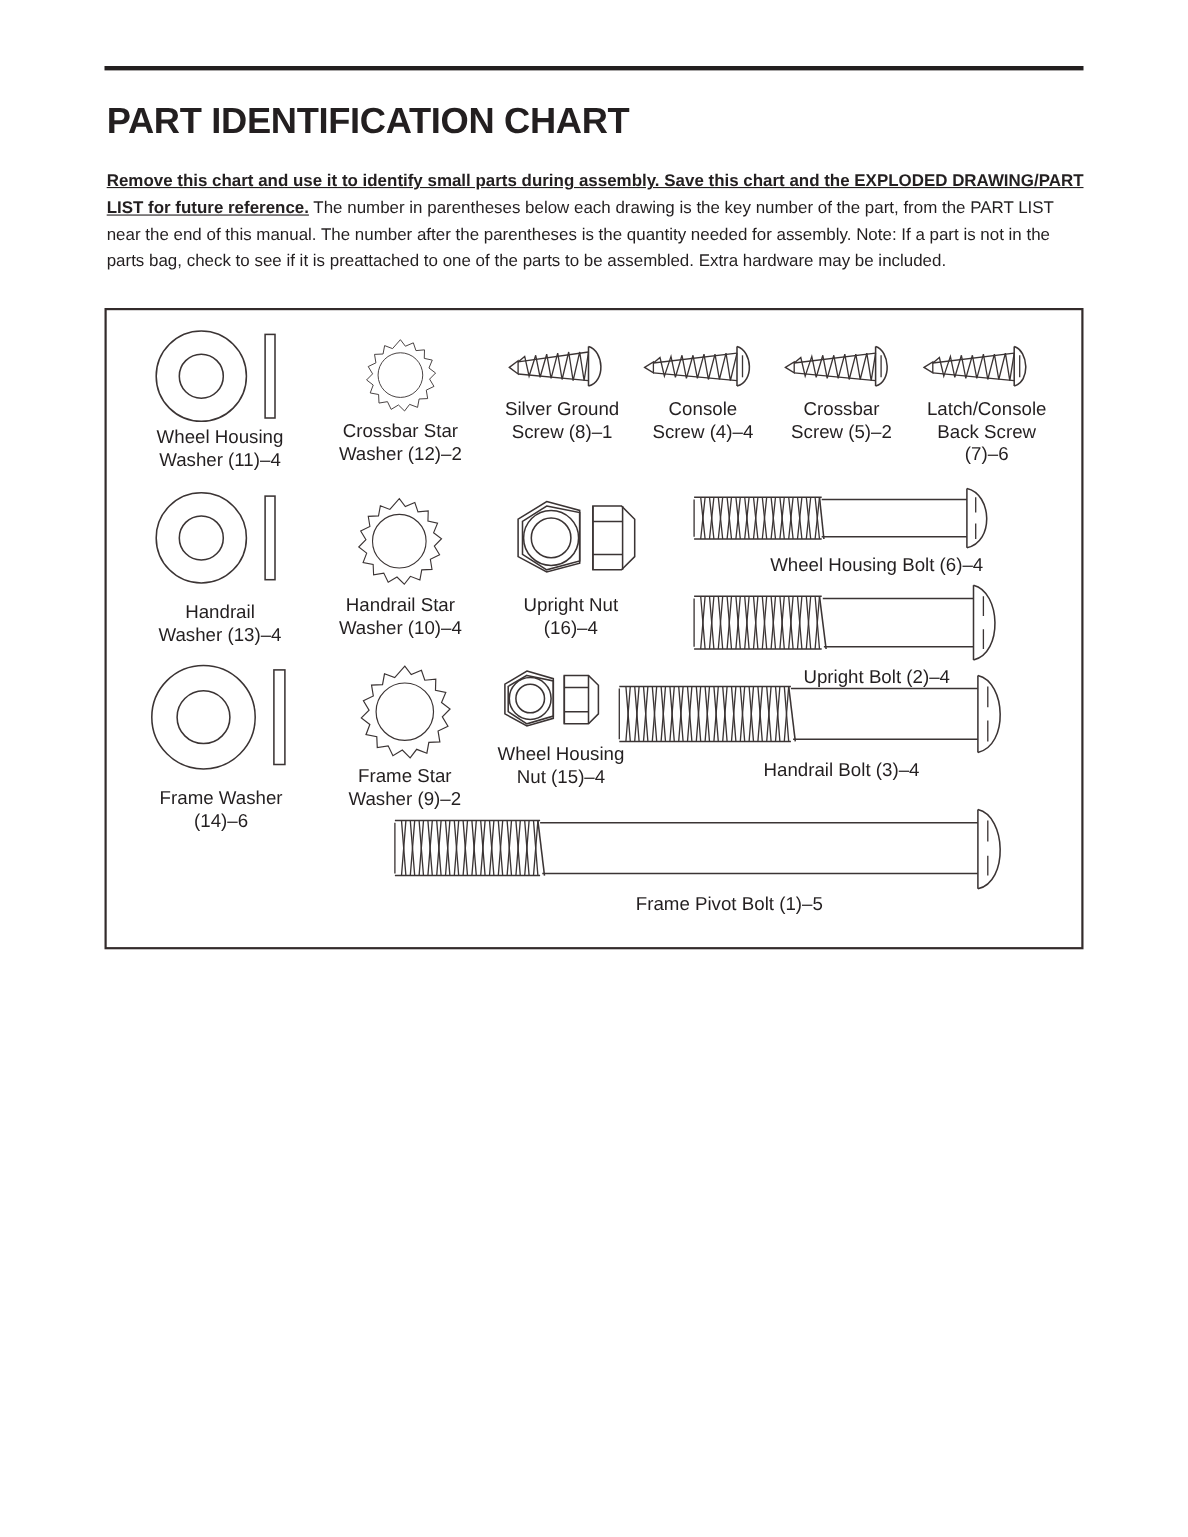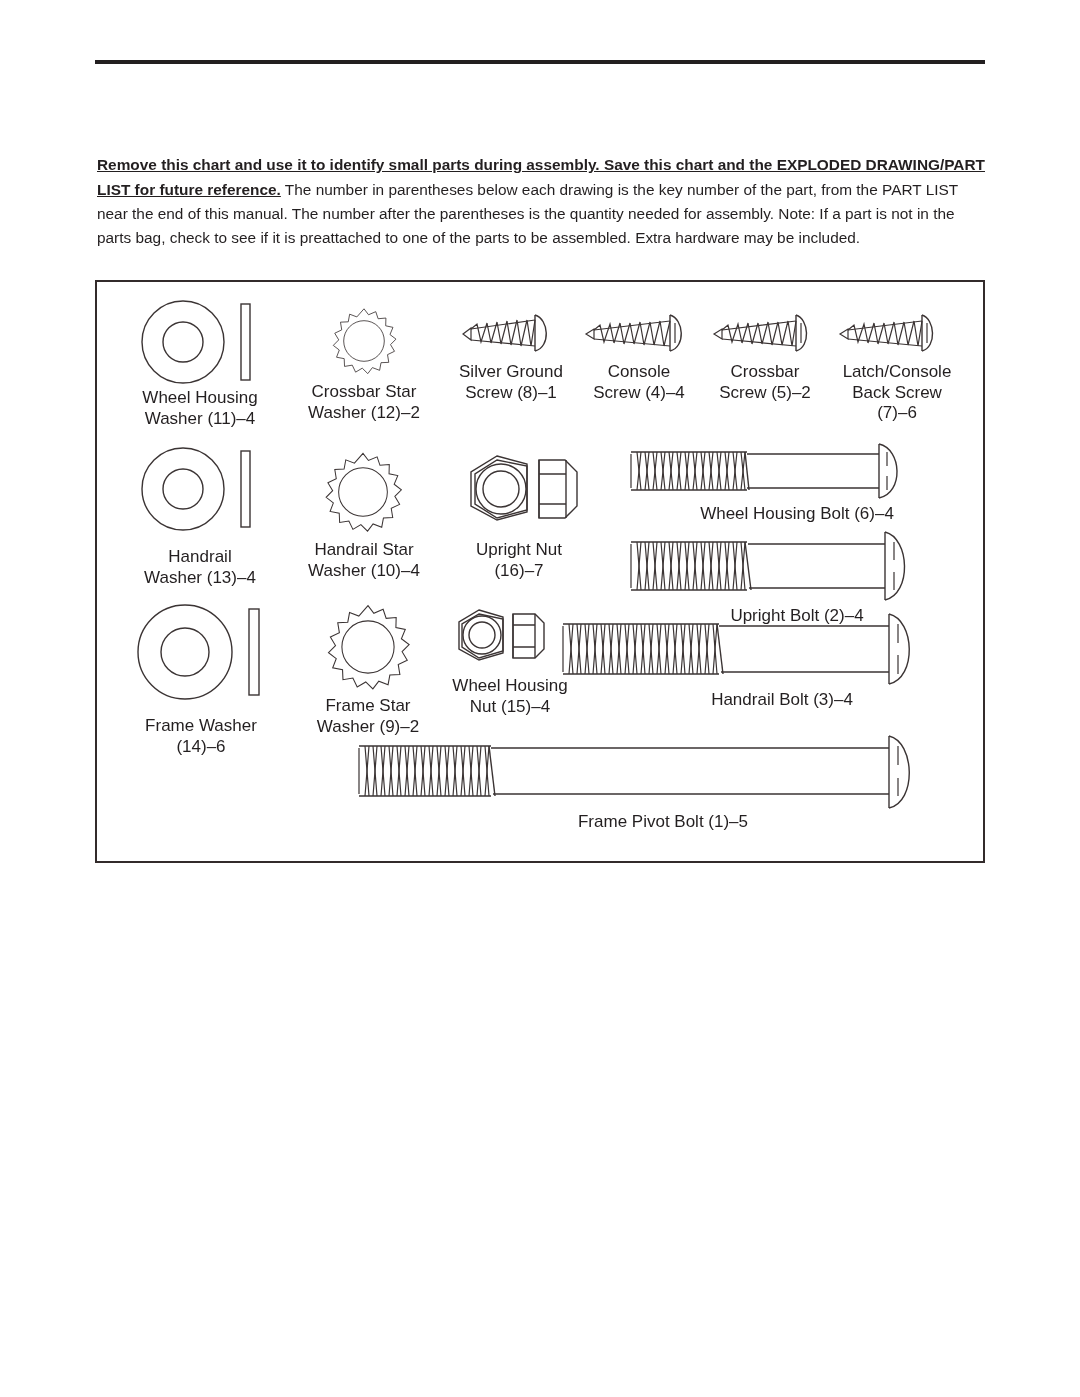--- a/index.html
+++ b/index.html
@@ -82,20 +82,21 @@
   svg { display: block; overflow: visible; }
   .ln { fill: none; stroke: #3b3434; stroke-width: 1.4; }
   .ln-thin { fill: none; stroke: #3b3434; stroke-width: 1.2; }
 </style>
 </head>
 <body>
 
 <div class="page">
 
   <div class="title-rule"></div>
+  <h1 class="page-title">PART IDENTIFICATION CHART</h1>
 
   <p class="intro"><b>Remove this chart and use it to identify small parts during assembly. Save this chart and the EXPLODED DRAWING/PART LIST for future reference.</b><span> The number in parentheses below each drawing is the key number of the part, from the PART LIST near the end of this manual. The number after the parentheses is the quantity needed for assembly. Note: If a part is not in the parts bag, check to see if it is preattached to one of the parts to be assembled. Extra hardware may be included.</span></p>
 
   <div class="chart-box">
 
     <div class="part" style="left:18px; top:18px; width:170px;">
       <div class="art" style="left:18px; top:0;">
         <svg width="132" height="84" viewBox="0 0 132 84">
           <circle class="ln" cx="50" cy="42" r="41"></circle>
           <circle class="ln" cx="50" cy="42" r="20"></circle>
@@ -207,21 +208,21 @@
           <path class="ln" d="M36 10 L66 16 L66 60 L36 68 L14 54 L14 24 Z"></path>
           <circle class="ln" cx="40" cy="39" r="25"></circle>
           <circle class="ln" cx="40" cy="39" r="18"></circle>
           <path class="ln" d="M78 10 L104 10 L116 22 L116 56 L104 68 L78 68 Z"></path>
           <path class="ln" d="M78 10 L78 68"></path>
           <path class="ln" d="M78 24 L105 24 M78 54 L105 54"></path>
           <path class="ln" d="M105 10 L105 68"></path>
         </svg>
       </div>
       <div class="cap" style="left:0; top:90px; width:140px;">Upright Nut
-(16)–7</div>
+(16)–4</div>
     </div>
 
     <div class="part" style="left:520px; top:160px; width:360px;">
       <div class="art" style="left:10px; top:0;">
         <svg width="292" height="58" viewBox="0 0 292 58">
           <path class="ln-thin" d="M4 12 L4 46 M10 10 L14 48 M18 10 L22 48 M26 10 L30 48 M34 10 L38 48 M42 10 L46 48 M50 10 L54 48 M58 10 L62 48 M66 10 L70 48 M74 10 L78 48 M82 10 L86 48 M90 10 L94 48 M98 10 L102 48 M106 10 L110 48 M114 10 L118 48"></path>
           <path class="ln-thin" d="M10 48 L14 10 M18 48 L22 10 M26 48 L30 10 M34 48 L38 10 M42 48 L46 10 M50 48 L54 10 M58 48 L62 10 M66 48 L70 10 M74 48 L78 10 M82 48 L86 10 M90 48 L94 10 M98 48 L102 10 M106 48 L110 10 M114 48 L118 10"></path>
           <path class="ln" d="M4 10 L120 10 M4 48 L120 48"></path>
           <path class="ln" d="M118 10 L122 48"></path>
           <path class="ln" d="M120 12 L252 12 M120 46 L252 46"></path>
@@ -295,21 +296,21 @@
           <path class="ln-thin" d="M4 14 L4 60 M10 12 L14 62 M18 12 L22 62 M26 12 L30 62 M34 12 L38 62 M42 12 L46 62 M50 12 L54 62 M58 12 L62 62 M66 12 L70 62 M74 12 L78 62 M82 12 L86 62 M90 12 L94 62 M98 12 L102 62 M106 12 L110 62 M114 12 L118 62 M122 12 L126 62 M130 12 L134 62 M138 12 L142 62 M146 12 L150 62 M154 12 L158 62"></path>
           <path class="ln-thin" d="M10 62 L14 12 M18 62 L22 12 M26 62 L30 12 M34 62 L38 12 M42 62 L46 12 M50 62 L54 12 M58 62 L62 12 M66 62 L70 12 M74 62 L78 12 M82 62 L86 12 M90 62 L94 12 M98 62 L102 12 M106 62 L110 12 M114 62 L118 12 M122 62 L126 12 M130 62 L134 12 M138 62 L142 12 M146 62 L150 12 M154 62 L158 12"></path>
           <path class="ln" d="M4 12 L160 12 M4 62 L160 62"></path>
           <path class="ln" d="M158 12 L164 62"></path>
           <path class="ln" d="M160 14 L330 14 M162 60 L330 60"></path>
           <path class="ln" d="M330 2 L330 72"></path>
           <path class="ln" d="M330 2 C356 8, 358 66, 330 72"></path>
           <path class="ln-thin" d="M339 12 L339 31 M339 43 L339 62"></path>
         </svg>
       </div>
-      <div class="cap" style="left:17px; top:78px; width:432px;">Handrail Bolt (3)–4</div>
+      <div class="cap" style="left:0; top:78px; width:432px;">Handrail Bolt (3)–4</div>
     </div>
 
     <div class="part" style="left:248px; top:450px; width:636px;">
       <div class="art" style="left:10px; top:0;">
         <svg width="576" height="78" viewBox="0 0 576 78">
           <path class="ln-thin" d="M4 16 L4 62 M10 14 L14 64 M18 14 L22 64 M26 14 L30 64 M34 14 L38 64 M42 14 L46 64 M50 14 L54 64 M58 14 L62 64 M66 14 L70 64 M74 14 L78 64 M82 14 L86 64 M90 14 L94 64 M98 14 L102 64 M106 14 L110 64 M114 14 L118 64 M122 14 L126 64 M130 14 L134 64"></path>
           <path class="ln-thin" d="M10 64 L14 14 M18 64 L22 14 M26 64 L30 14 M34 64 L38 14 M42 64 L46 14 M50 64 L54 14 M58 64 L62 14 M66 64 L70 14 M74 64 L78 14 M82 64 L86 14 M90 64 L94 14 M98 64 L102 14 M106 64 L110 14 M114 64 L118 14 M122 64 L126 14 M130 64 L134 14"></path>
           <path class="ln" d="M4 14 L136 14 M4 64 L136 64"></path>
           <path class="ln" d="M134 14 L140 64"></path>
           <path class="ln" d="M136 16 L534 16 M138 62 L534 62"></path>

